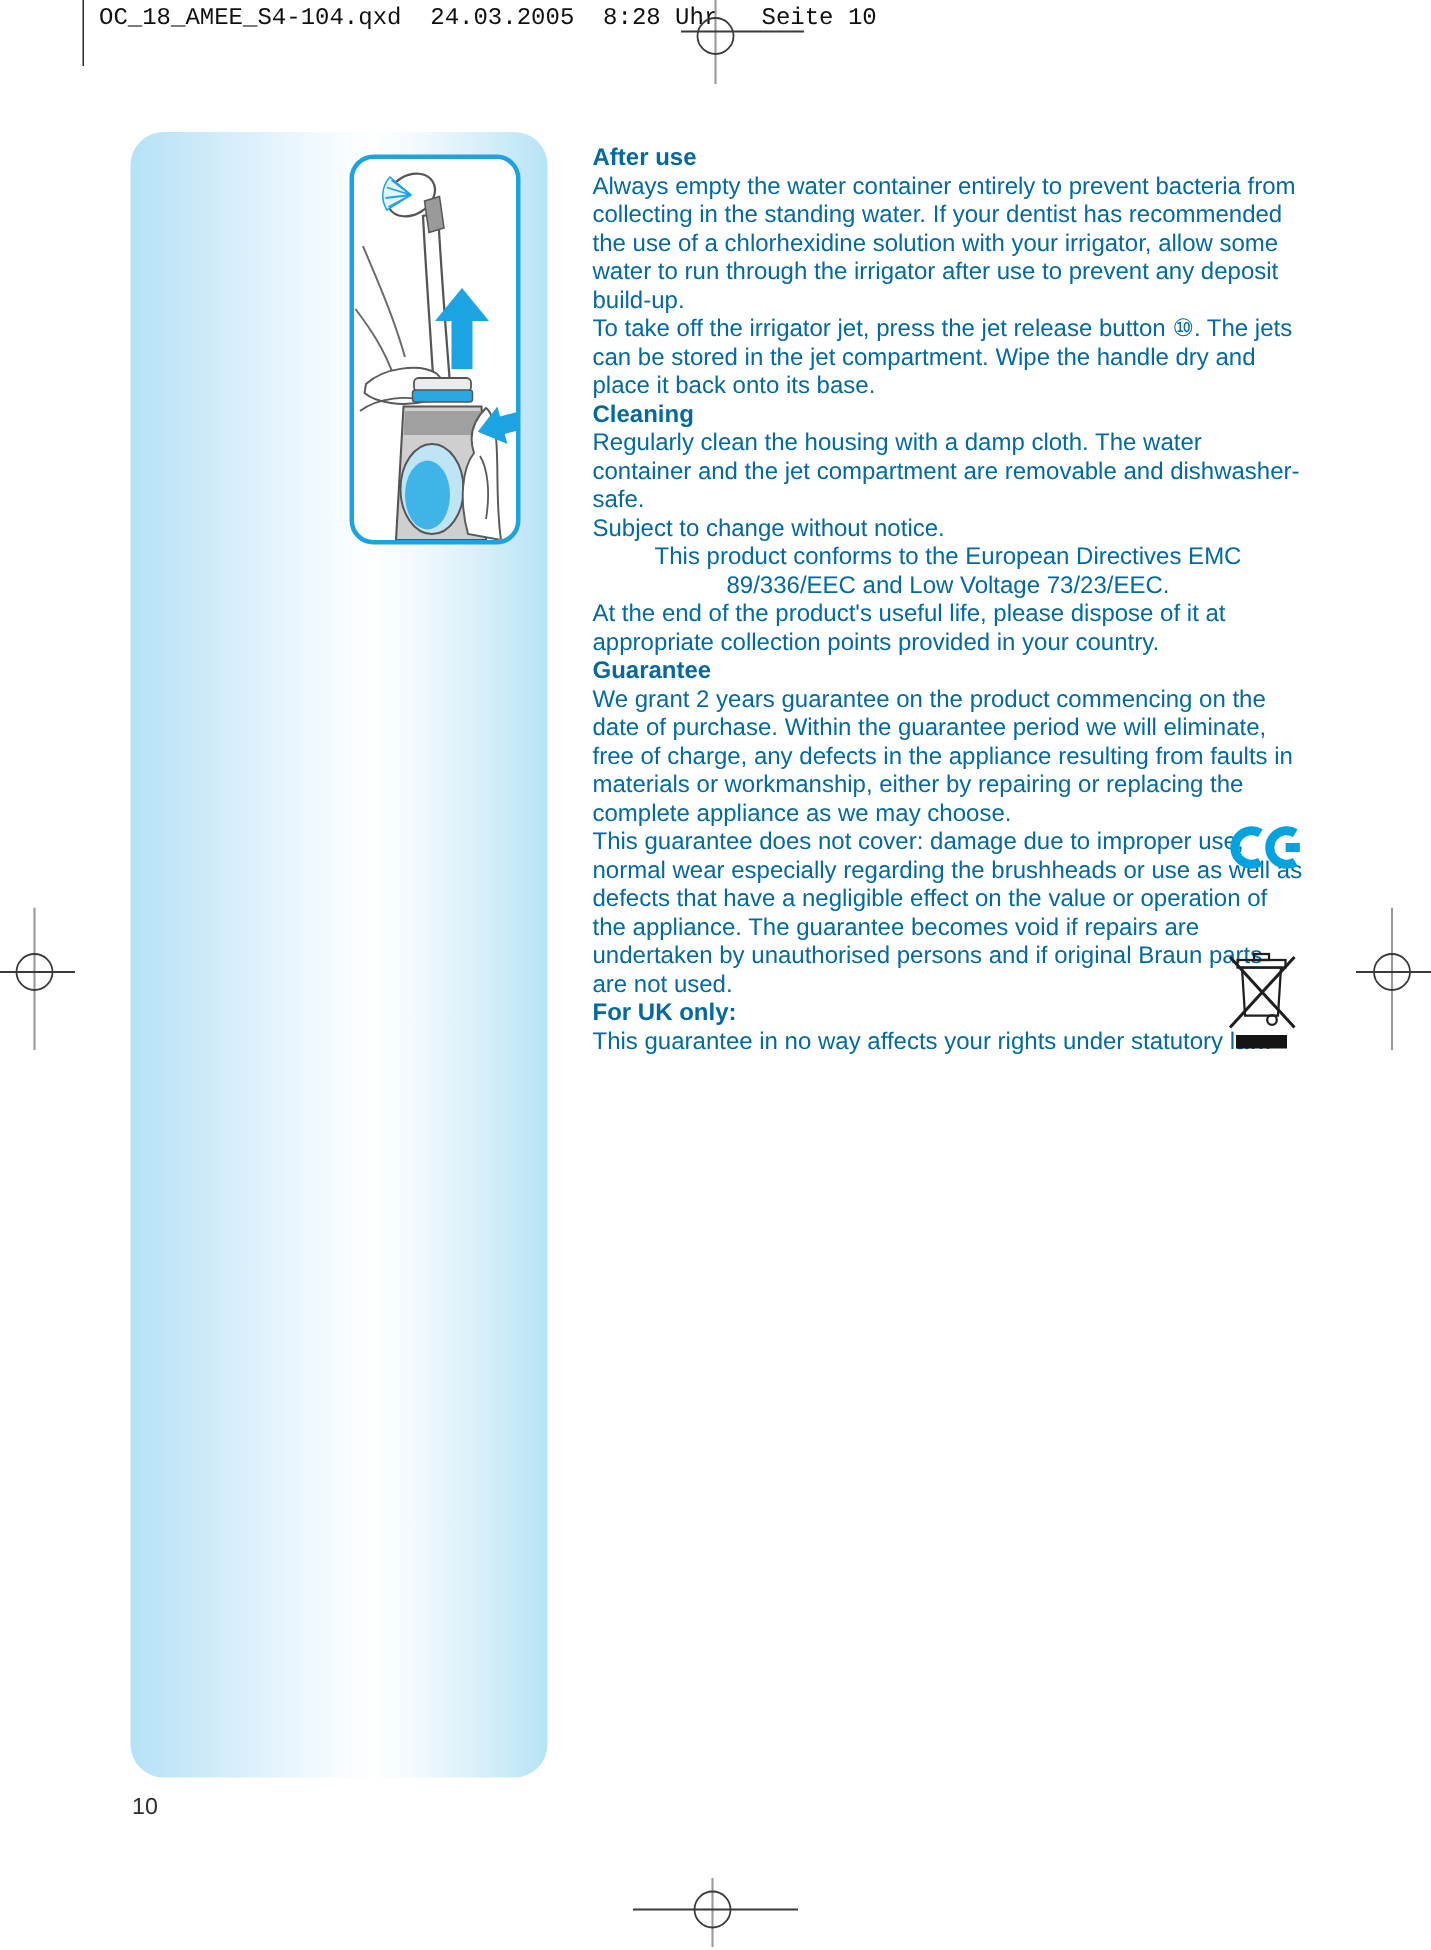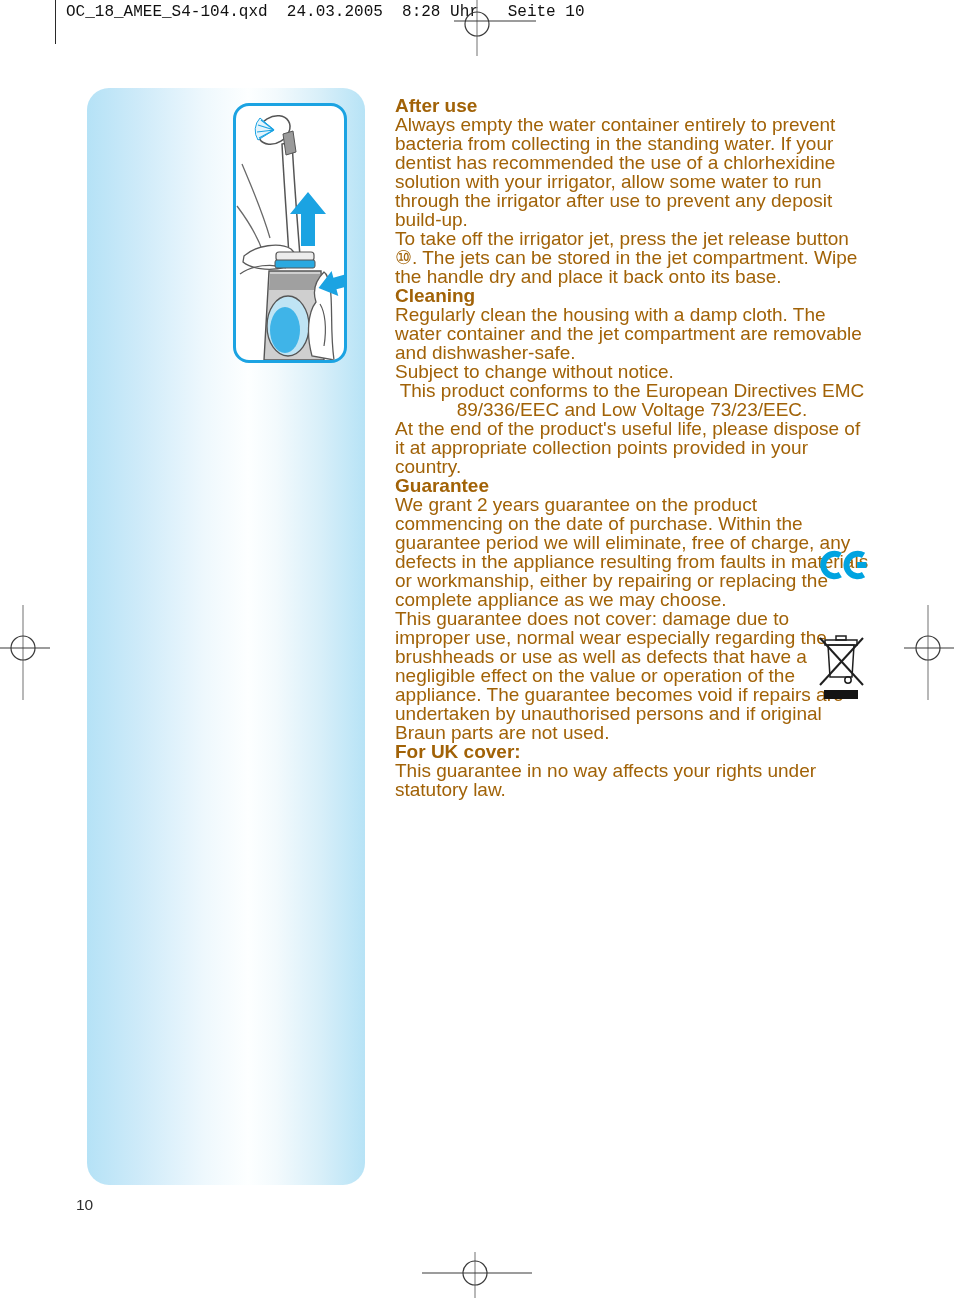--- a/index.html
+++ b/index.html
@@ -24,34 +24,34 @@
       #b5e2f6 0%, #cdeaf9 18%, #eef8fd 42%, #fdffff 58%, #f3fafd 68%,
       #d8eff9 84%, #b7e3f6 100%);
   }
   .figure-box {
     position:absolute; left:233px; top:103px; width:114px; height:260px;
     background:#ffffff; border:3px solid #1ba3e2; border-radius:16px;
     box-sizing:border-box; overflow:hidden;
   }
   .text-col {
     position:absolute; left:395px; top:96px; width:474px;
-    font-size:19px; line-height:19px; color:#a16207;
+    font-size:16px; line-height:19px; color:#0369a1;
   }
   .text-col p { margin:0; }
   .hd { font-weight:bold; }
   .mt-line { margin-top:22px; }
   .mt-20 { margin-top:20px; }
   .mt-30 { margin-top:30px; }
   .mt-24 { margin-top:24px;text-align:center; }
   .mt-46 { margin-top:46px; }
   .mt-44 { margin-top:44px; }
   .mt-half { margin-top:9px; }
   .ce-mark { position:absolute; left:820px; top:546px; }
   .weee-mark { position:absolute; left:819px; top:632px; }
-  .pageno { position:absolute; left:76px; top:1196px; font-size:15.5px; color:#2e2e2e; }
+  .pageno { position:absolute; left:88px; top:1196px; font-size:15.5px; color:#2e2e2e; }
 </style>
 </head>
 <body>
 
 <div class="slug">OC_18_AMEE_S4-104.qxd  24.03.2005  8:28 Uhr   Seite 10</div>
 <div class="crop-line-tl"></div>
 
 <svg class="regmark" style="left:420px;top:0;" width="120" height="56">
   <line x1="57" y1="0" x2="57" y2="56" stroke="#9a9a9a" stroke-width="1.4"></line>
   <line x1="34" y1="21" x2="116" y2="21" stroke="#3a3a3a" stroke-width="1.2"></line>
@@ -123,21 +123,21 @@
   <p class="mt-30">Subject to change without notice.</p>
 
   <p class="mt-24">This product conforms to the European Directives EMC 89/336/EEC and Low Voltage 73/23/EEC.</p>
 
   <p class="mt-46">At the end of the product's useful life, please dispose of it at appropriate collection points provided in your country.</p>
 
   <p class="hd mt-44">Guarantee</p>
   <p>We grant 2 years guarantee on the product commencing on the date of purchase. Within the guarantee period we will eliminate, free of charge, any defects in the appliance resulting from faults in materials or workmanship, either by repairing or replacing the complete appliance as we may choose.</p>
   <p class="mt-half">This guarantee does not cover: damage due to improper use, normal wear especially regarding the brushheads or use as well as defects that have a negligible effect on the value or operation of the appliance. The guarantee becomes void if repairs are undertaken by unauthorised persons and if original Braun parts are not used.</p>
 
-  <p class="hd mt-half">For UK cover:</p>
+  <p class="hd mt-half">For UK only:</p>
   <p>This guarantee in no way affects your rights under statutory law.</p>
 </div>
 
 <svg class="ce-mark" width="50" height="38" viewBox="0 0 58 37">
   <path d="M23.5,7.4 A13,13 0 1 0 23.5,29.6" fill="none" stroke="#00a3e0" stroke-width="7"></path>
   <path d="M50.5,7.4 A13,13 0 1 0 50.5,29.6" fill="none" stroke="#00a3e0" stroke-width="7"></path>
   <line x1="43" y1="18.5" x2="54" y2="18.5" stroke="#00a3e0" stroke-width="7"></line>
 </svg>
 
 <svg class="weee-mark" width="46" height="70" viewBox="0 0 46 70">

